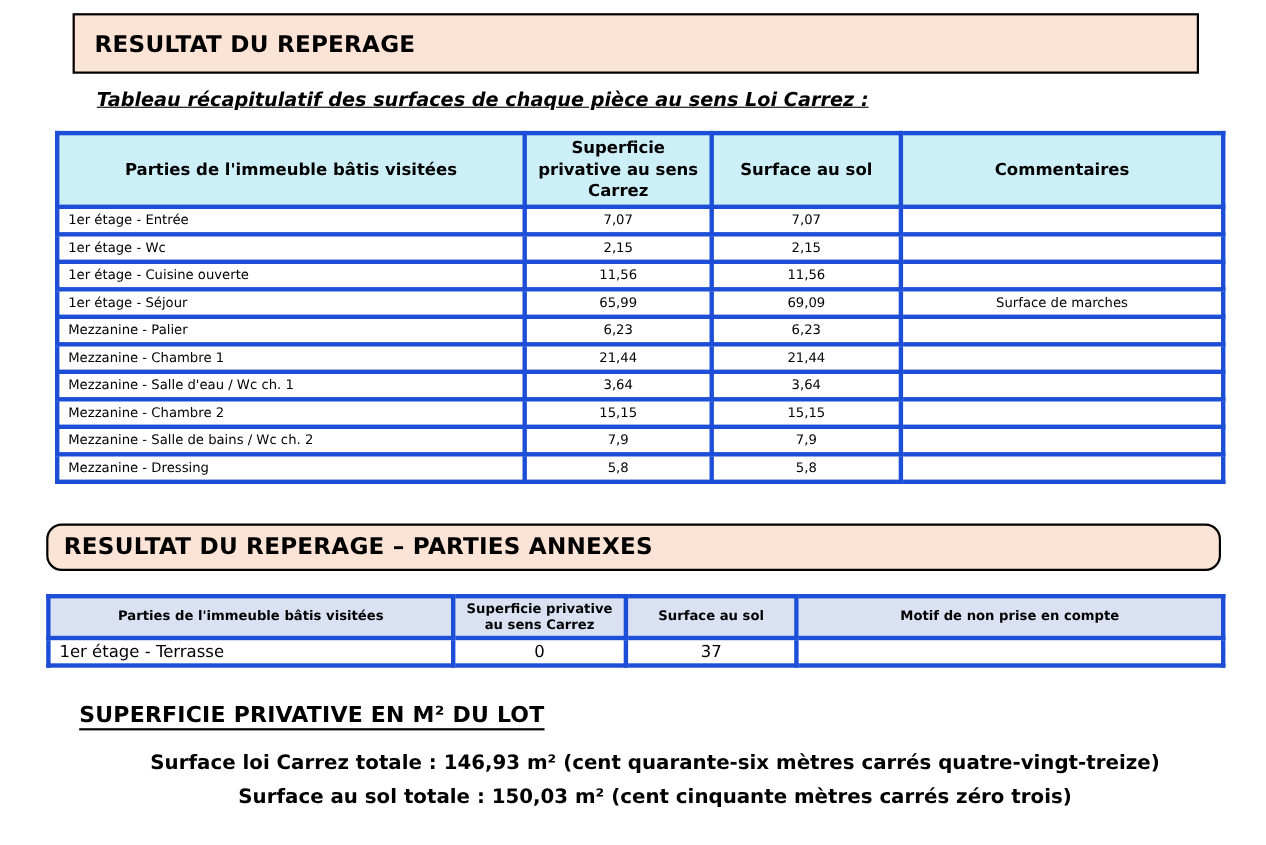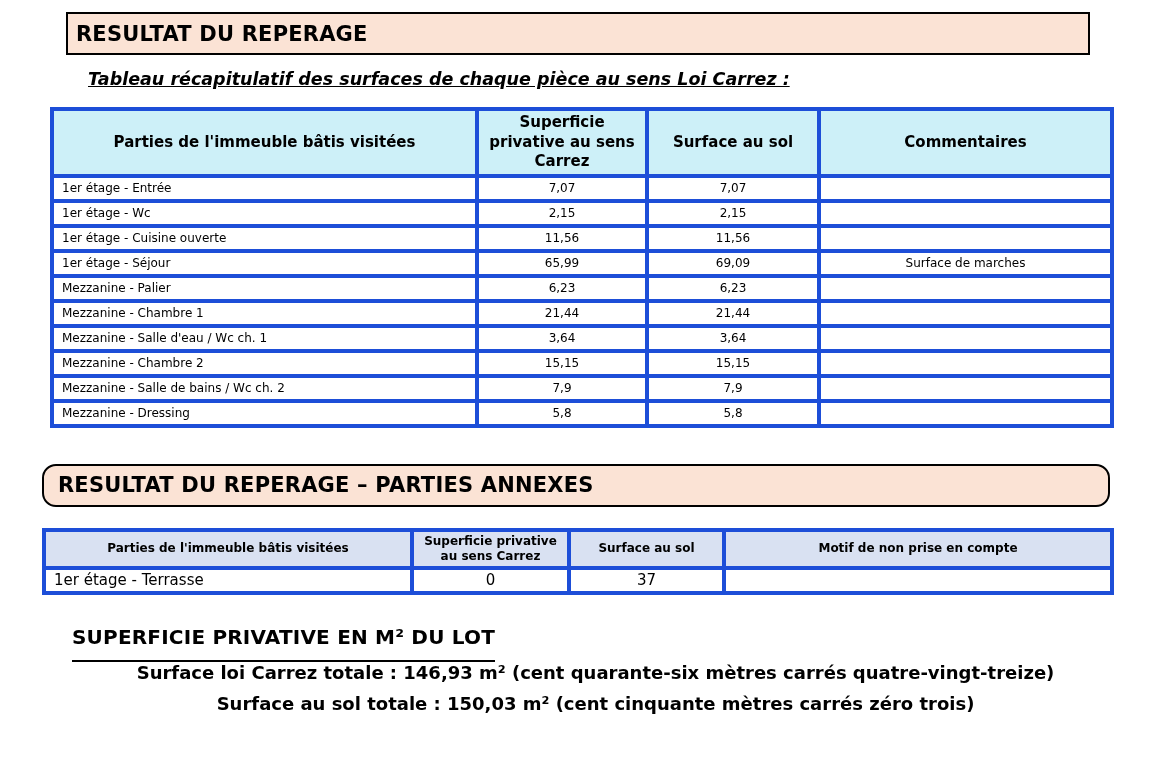--- a/index.html
+++ b/index.html
@@ -20,22 +20,22 @@
     font-weight: bold;
     font-size: 21px;
     letter-spacing: 0.2px;
     color: #000000;
     display: flex;
     align-items: center;
   }
   .banner-1 {
     margin: 12px 0 0 66px;
     width: 1024px;
-    height: 43px;
-    padding-left: 8px;
+    height: 55px;
+    padding-left: 18px;
   }
   .banner-2 {
     margin: 36px 0 0 42px;
     width: 1068px;
     height: 43px;
     padding-left: 14px;
     border-radius: 14px;
   }
 
   
@@ -107,31 +107,31 @@
   
   .summary-title {
     margin: 30px 0 0 72px;
     font-size: 20px;
     font-weight: bold;
     letter-spacing: 0.2px;
   }
   .summary-title span {
     display: inline-block;
     border-bottom: 2.5px solid #000000;
-    padding-bottom: 11px;
+    padding-bottom: 1px;
   }
   .summary-lines {
     margin-left: 40px;
     text-align: center;
   }
   .summary-line {
     font-size: 18px;
     font-weight: bold;
   }
-  .line-1 { }
+  .line-1 { margin-top: 19px; }
   .line-2 { margin-top: 10px; }
 </style>
 </head>
 <body>
 
 <div class="section-banner banner-1">
   <span>RESULTAT DU REPERAGE</span>
 </div>
 
 <div class="subtitle">Tableau récapitulatif des surfaces de chaque pièce au sens Loi Carrez :</div>

